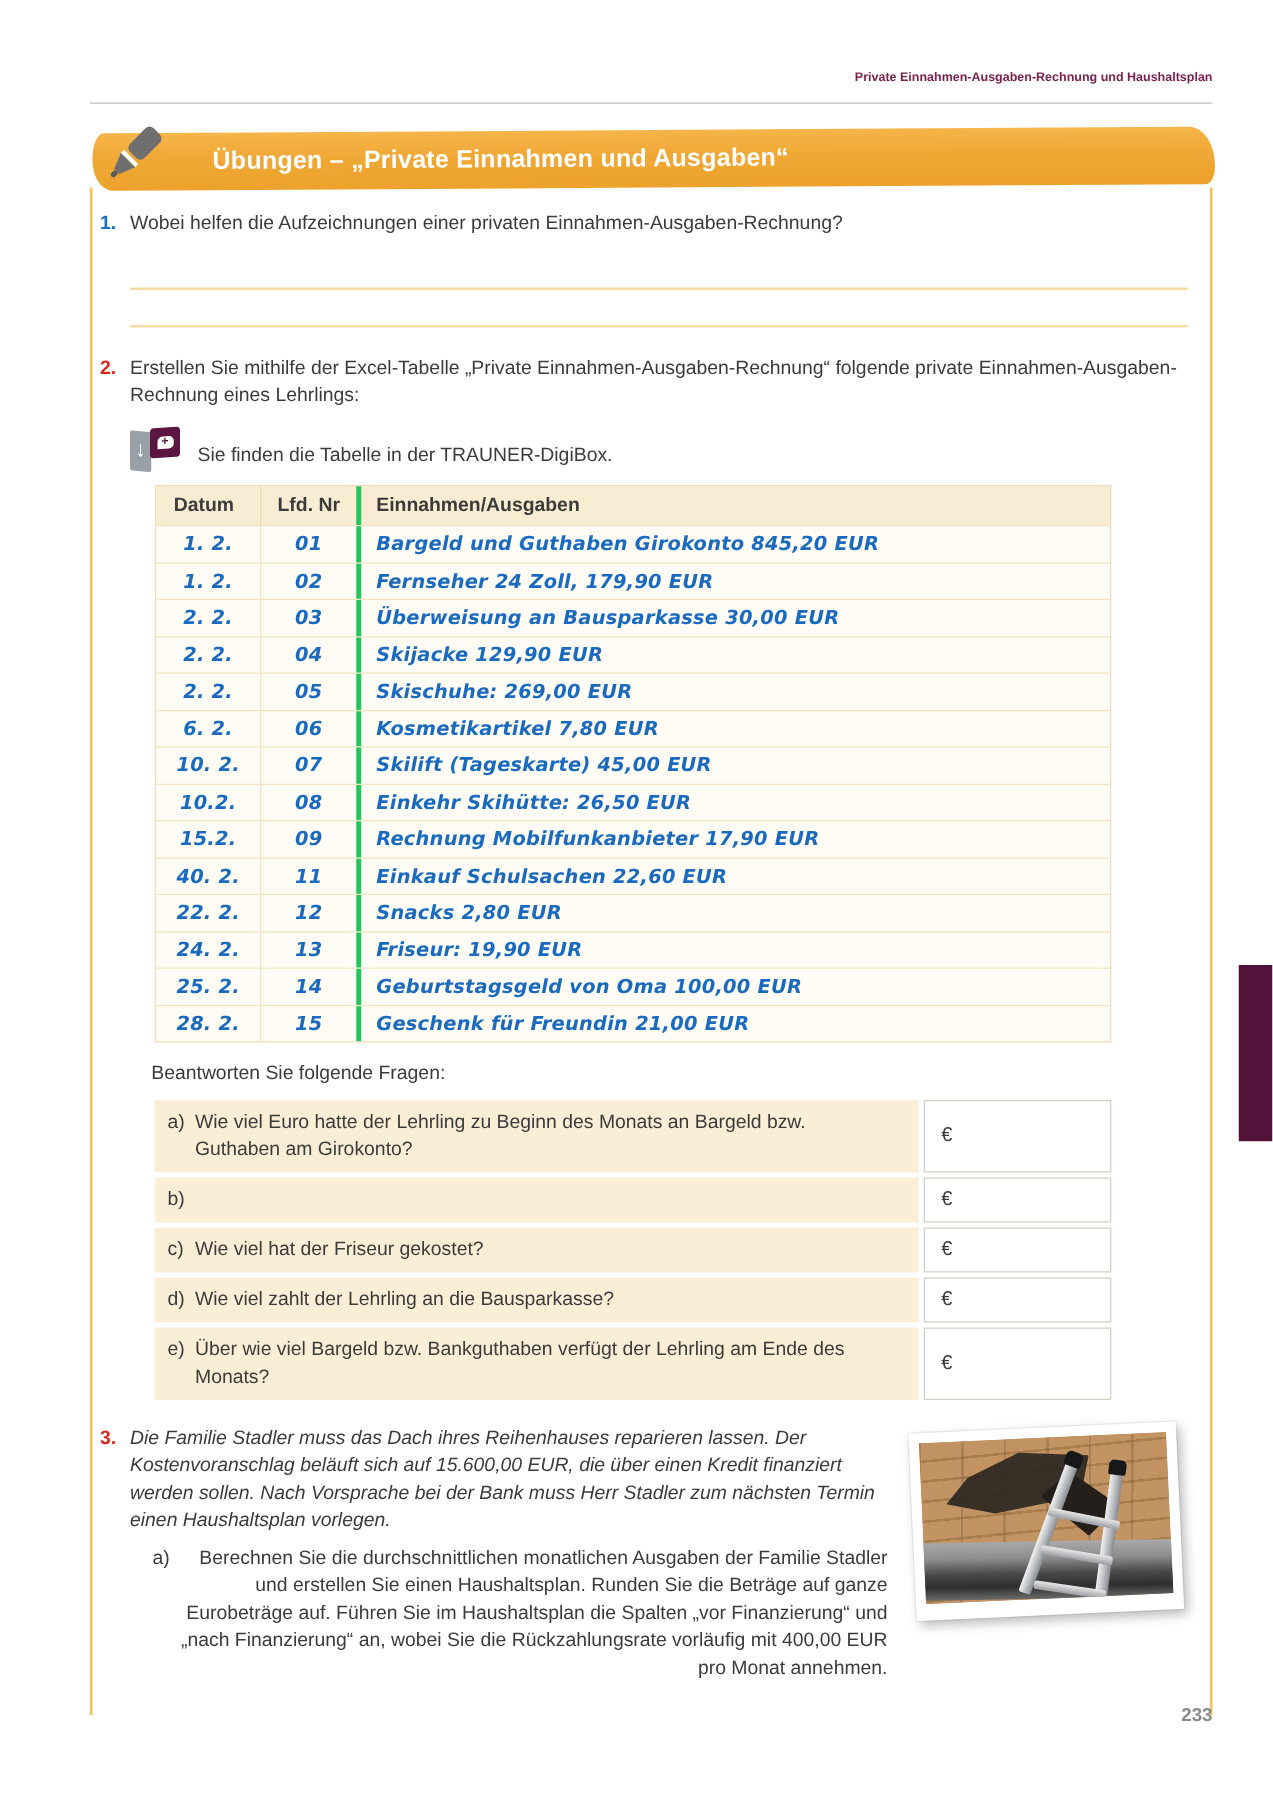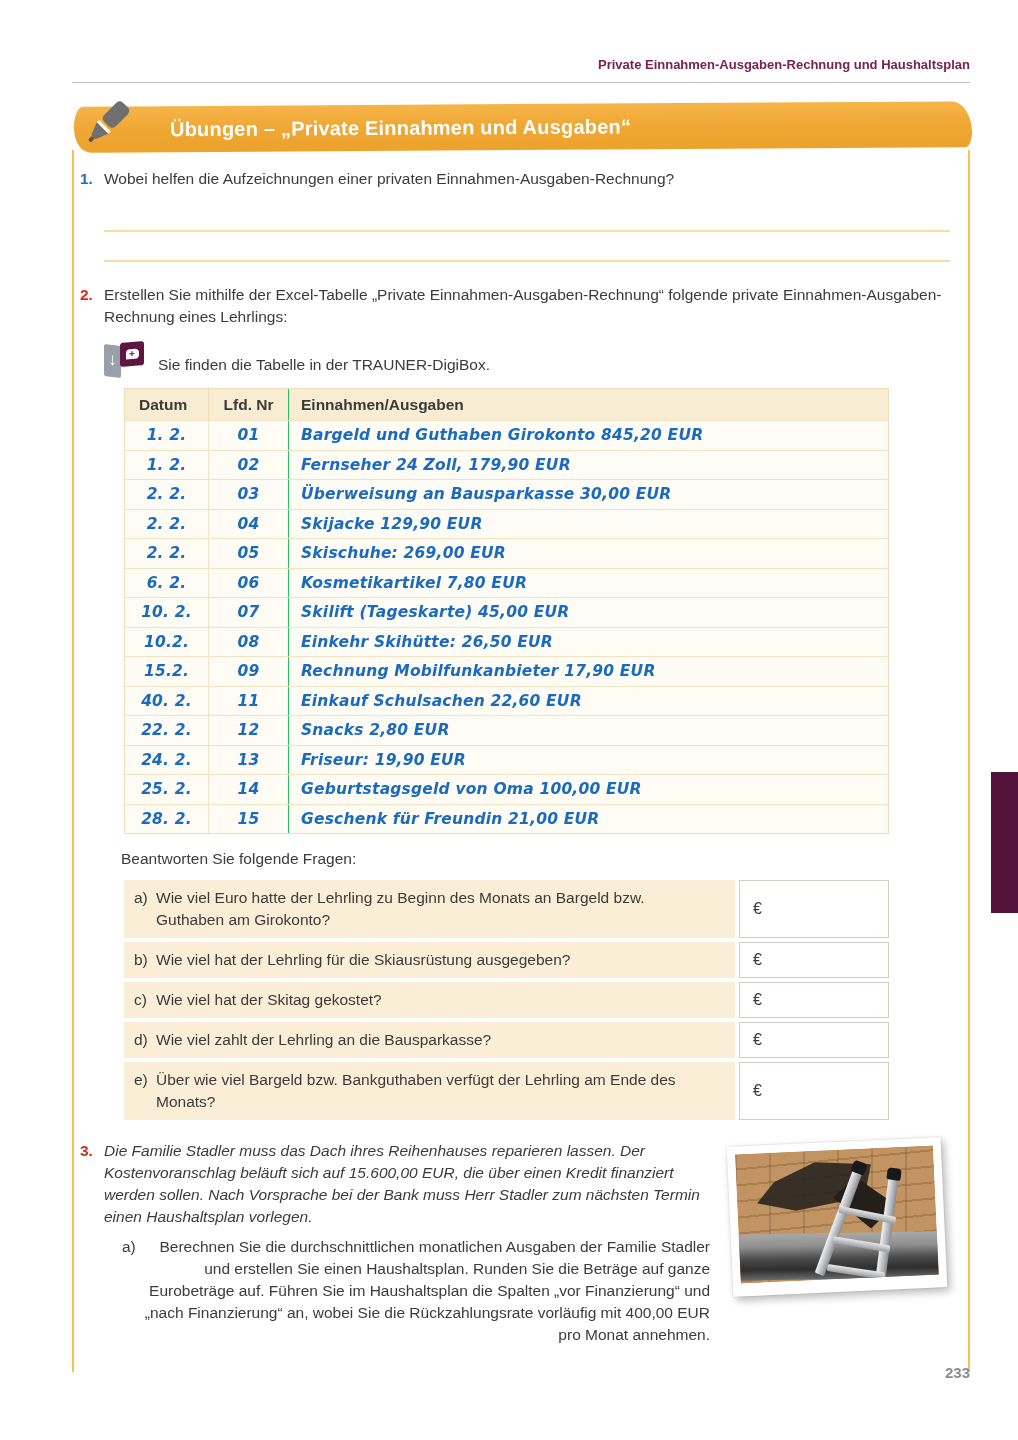--- a/index.html
+++ b/index.html
@@ -6,21 +6,21 @@
   html,body { background:#ffffff; }
   body {
     width:1018px; height:1440px; position:relative;
     font-family:"Liberation Sans", sans-serif;
     color:#3b3b3a; font-size:15.5px; line-height:1.42;
     overflow:hidden;
   }
   
   .page-header {
     position:absolute; top:56px; left:72px; width:898px;
-    text-align:right; font-weight:bold; font-size:13px; color:#7b2150;
+    text-align:right; font-weight:bold; font-size:10px; color:#7b2150;
   }
   .header-rule {
     position:absolute; top:82px; left:72px; width:898px;
     border-top:1px solid #bdbdbd;
   }
   
   .banner {
     position:absolute; top:104px; left:74px; width:898px; height:46px;
     background:linear-gradient(180deg,#f5b54a 0%,#f0a835 45%,#eca22c 100%);
     border-radius:10px 22px 8px 18px / 22px 34px 16px 26px;
@@ -72,21 +72,21 @@
     margin:6px 0 0 26px; width:765px;
     border:1px solid #f0ddb8; background:#fefcf4;
   }
   .etable .thead {
     display:flex; background:#f8ecd2; font-weight:bold; height:31px; align-items:center;
   }
   .etable .trow {
     display:flex; height:29.5px; align-items:center; border-top:1px solid #f3e3c1;
   }
   .c-datum { width:84px; text-align:center; flex:none; border-right:1px solid #f3e3c1; align-self:stretch; display:flex; align-items:center; justify-content:center; }
-  .c-nr    { width:80px; text-align:center; flex:none; border-right:1px solid #22c55e; align-self:stretch; display:flex; align-items:center; justify-content:center; }
+  .c-nr    { width:80px; text-align:center; flex:none; border-right:4px solid #22c55e; align-self:stretch; display:flex; align-items:center; justify-content:center; }
   .c-text  { flex:1; padding-left:12px; }
   .thead .c-datum { justify-content:flex-start; padding-left:14px; border-right-color:#efdcb4; }
   .hand { 
     font-family:"DejaVu Sans", sans-serif; font-style:italic; font-weight:600;
     color:#1a6abf; font-size:15.5px; letter-spacing:.2px;
   }
   
   .q-intro { margin:14px 0 10px 6px; }
   .q-table { margin-left:26px; width:765px; }
   .q-row { display:flex; margin-bottom:4px; align-items:stretch; }
@@ -293,30 +293,29 @@
             <span class="q-label">a)</span>
             <span class="q-text" style="max-width:540px;">Wie viel Euro hatte der Lehrling zu Beginn des Monats an Bargeld bzw. Guthaben am Girokonto?</span>
           </div>
           <div class="euro-cell">
             <span>€</span>
           </div>
         </div>
         <div class="q-row">
           <div class="q-cell">
             <span class="q-label">b)</span>
-            <span class="q-text">Wie viel hat der Lehrling für die Skiausrüstung ausgegeben?</span>
           </div>
           <div class="euro-cell">
             <span>€</span>
           </div>
         </div>
         <div class="q-row">
           <div class="q-cell">
             <span class="q-label">c)</span>
-            <span class="q-text">Wie viel hat der Skitag gekostet?</span>
+            <span class="q-text">Wie viel hat der Friseur gekostet?</span>
           </div>
           <div class="euro-cell">
             <span>€</span>
           </div>
         </div>
         <div class="q-row">
           <div class="q-cell">
             <span class="q-label">d)</span>
             <span class="q-text">Wie viel zahlt der Lehrling an die Bausparkasse?</span>
           </div>

